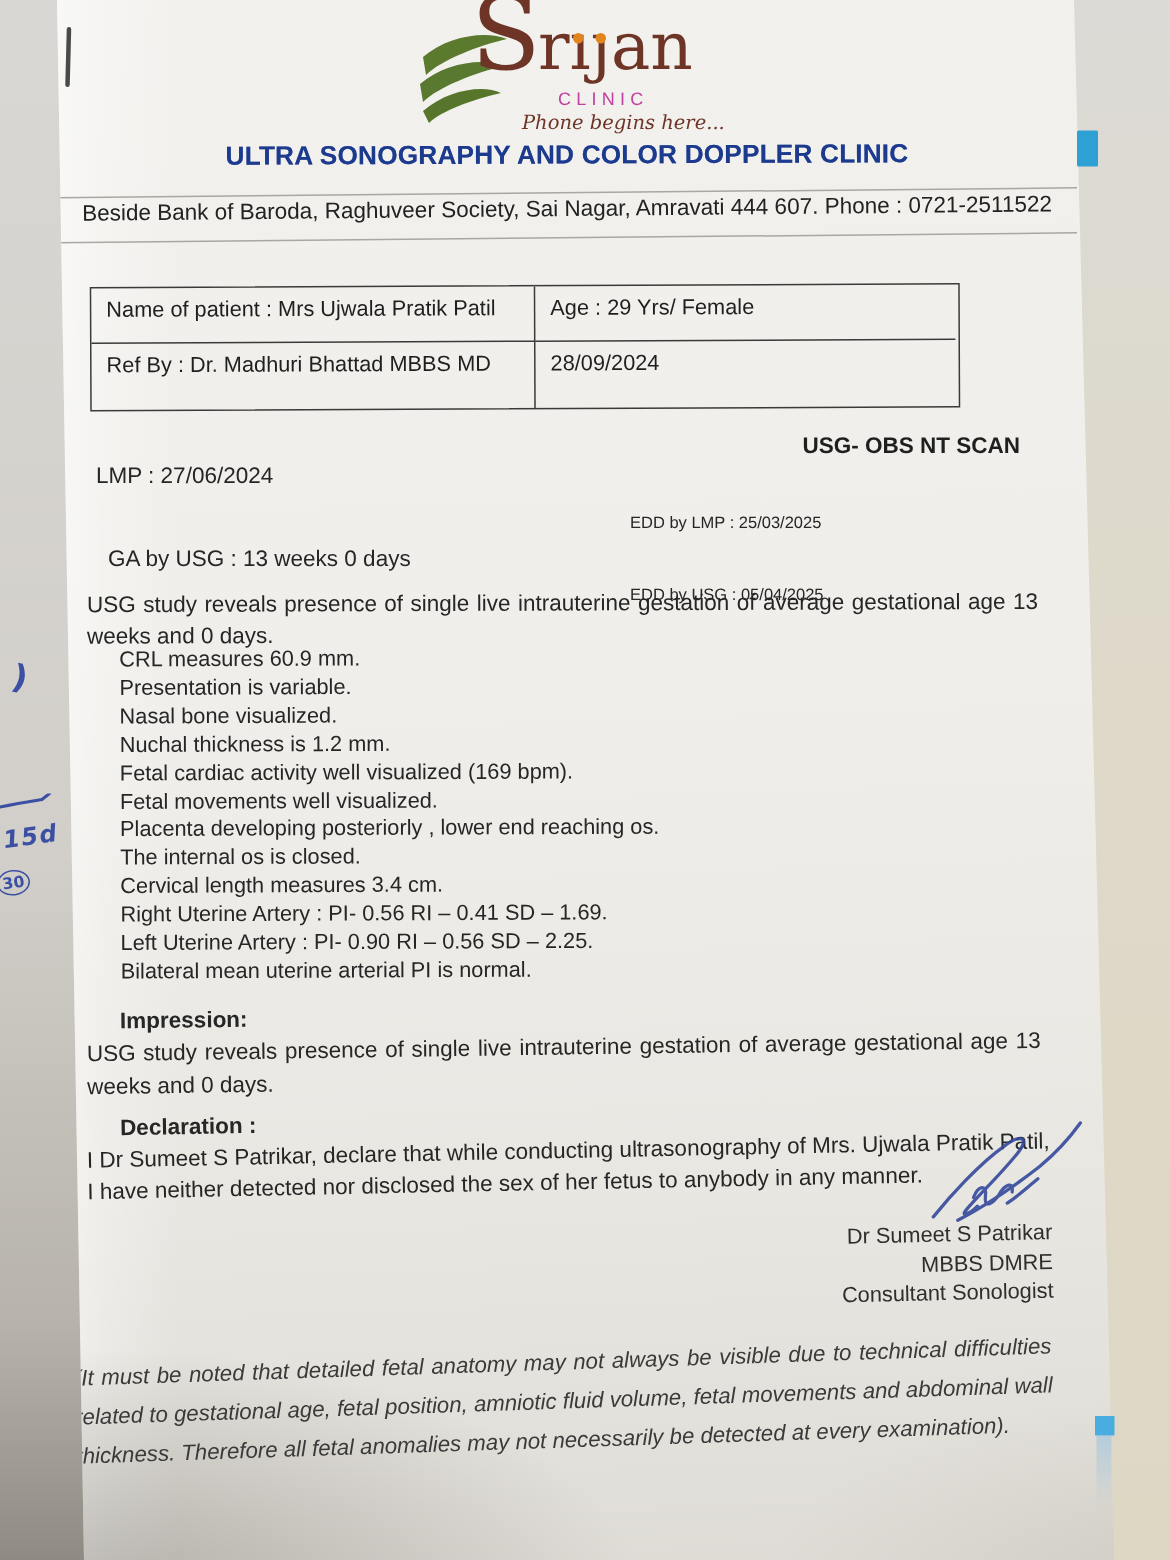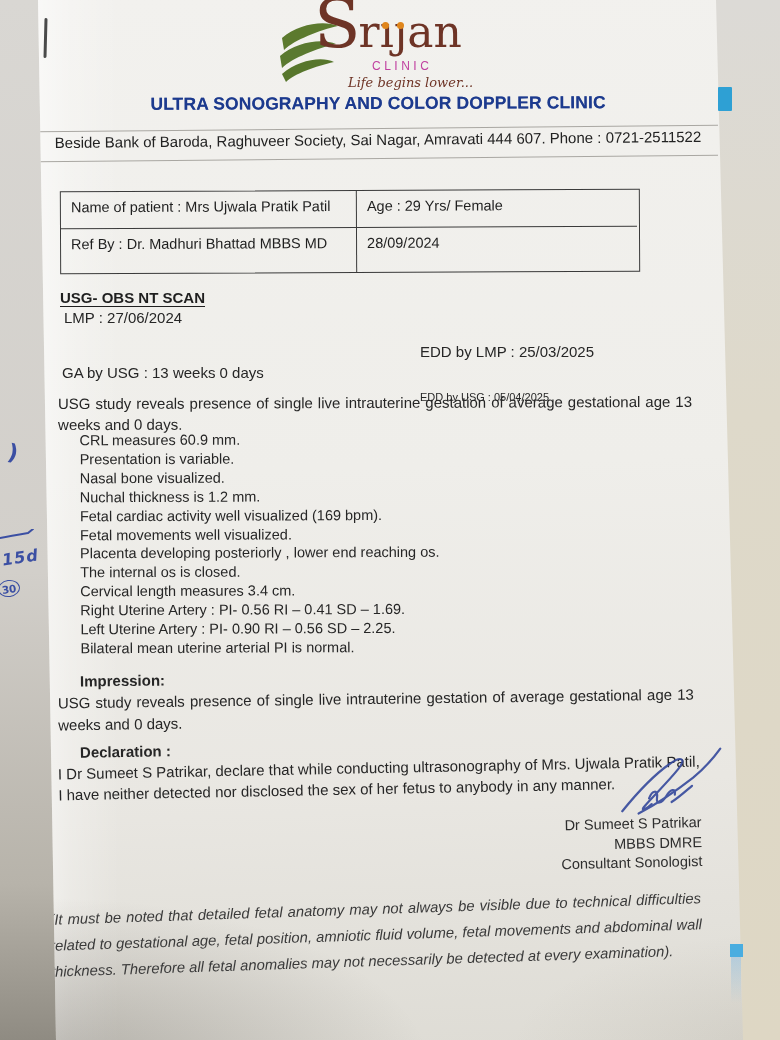--- a/index.html
+++ b/index.html
@@ -59,26 +59,26 @@
 
   
   .patient-table { left:60px; top:190px; width:580px; border:1.6px solid #3a3a3a;
     display:grid; grid-template-columns:296px 280px; grid-template-rows:37px 44px;
     transform:rotate(-.25deg); background:transparent; }
   .pt-cell { font-size:14.5px; color:#1f1f1f; padding:7px 10px 0 10px; }
   .pt-r1 { border-bottom:1.4px solid #3a3a3a; }
   .pt-c1 { border-right:1.4px solid #3a3a3a; }
 
   
-  .scan-title { left:60px; top:289px; width:620px; text-align:left; font-size:15px;
-    font-weight:600; color:#1f1f1f; text-decoration:underline; text-underline-offset:3px; }
+  .scan-title { left:60px; top:289px; width:620px; text-align:right; font-size:15px;
+    font-weight:600; color:#1f1f1f; text-underline-offset:3px; }
   .lmp-line { left:64px; top:309px; font-size:15px; }
   .ga-left  { left:62px;  top:343px; font-size:15px; }
-  .ga-left2 { left:62px;  top:364px; font-size:15px; }
-  .ga-right { left:420px; top:343px; font-size:15px; }
+  .ga-left2 { left:72px;  top:364px; font-size:15px; }
+  .ga-right { left:420px; top:343px; font-size:11px; }
   .ga-right2{ left:420px; top:364px; font-size:11px;margin-top:27px; }
 
   .summary-par { left:58px; top:392px; width:634px; font-size:15px; line-height:21px;
     text-align:justify; transform:rotate(-.2deg); }
 
   .findings { left:80px; top:430px; width:600px; font-size:14.5px; line-height:18.9px;
     transform:rotate(-.25deg); }
 
   .impression-head { left:80px; top:672px; font-size:15px; font-weight:700; transform:rotate(-.7deg); }
   .impression-par { left:58px; top:688px; width:636px; font-size:15px; line-height:22px;
@@ -140,21 +140,21 @@
         <path d="M2,36 C18,22 44,18 58,24 C40,28 14,38 4,48 Z" fill="#5a7930"></path>
         <path d="M4,54 C20,40 44,36 56,42 C38,46 16,54 8,62 Z" fill="#57762c"></path>
       </svg>
       <div class="logo-name">
         <span class="logo-initial">S</span>
           <span class="logo-rest">rıȷan</span>
       </div>
       <span class="logo-dot dot-i"></span>
       <span class="logo-dot dot-j"></span>
       <div class="logo-subtitle">CLINIC</div>
-      <div class="logo-tagline">Life begins lower...</div>
+      <div class="logo-tagline">Phone begins here...</div>
     </div>
 
     <div class="abs clinic-title">ULTRA SONOGRAPHY AND COLOR DOPPLER CLINIC</div>
     <div class="abs rule rule-top"></div>
     <div class="abs clinic-address">Beside Bank of Baroda, Raghuveer Society, Sai Nagar, Amravati 444 607. Phone : 0721-2511522</div>
     <div class="abs rule rule-bottom"></div>
 
     <div class="abs patient-table">
       <div class="pt-cell pt-r1 pt-c1">Name of patient : Mrs Ujwala Pratik Patil</div>
       <div class="pt-cell pt-r1">Age : 29 Yrs/ Female</div>

